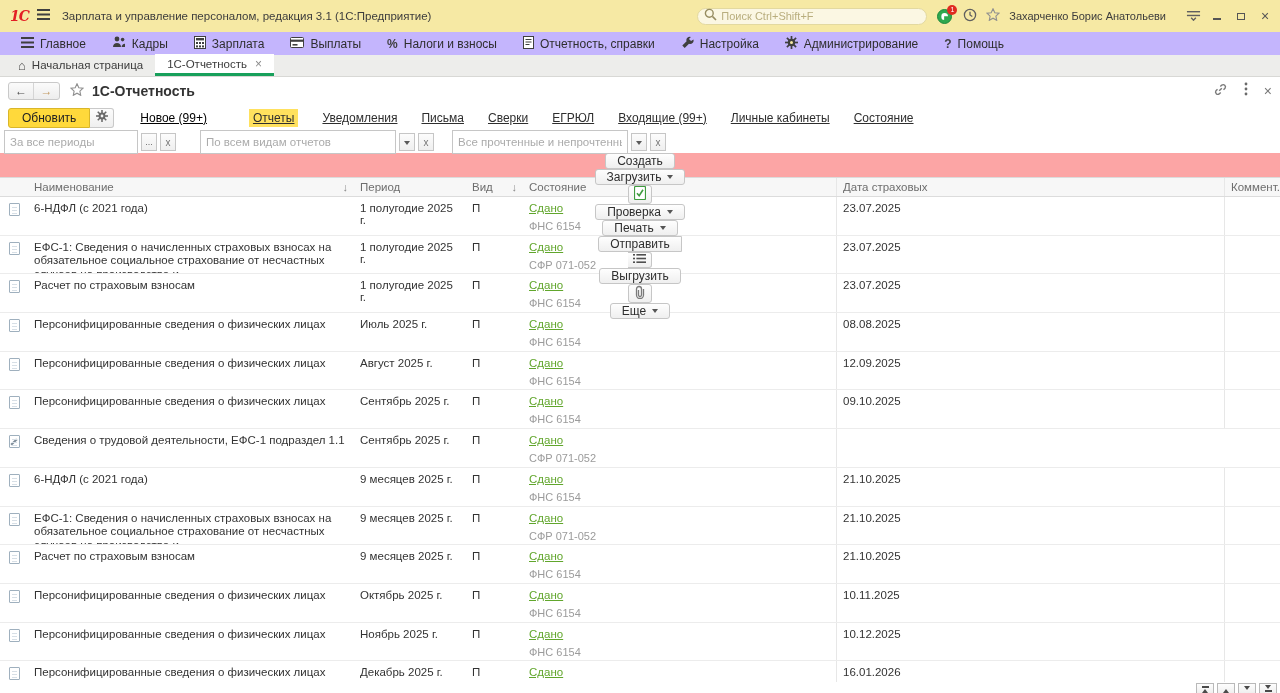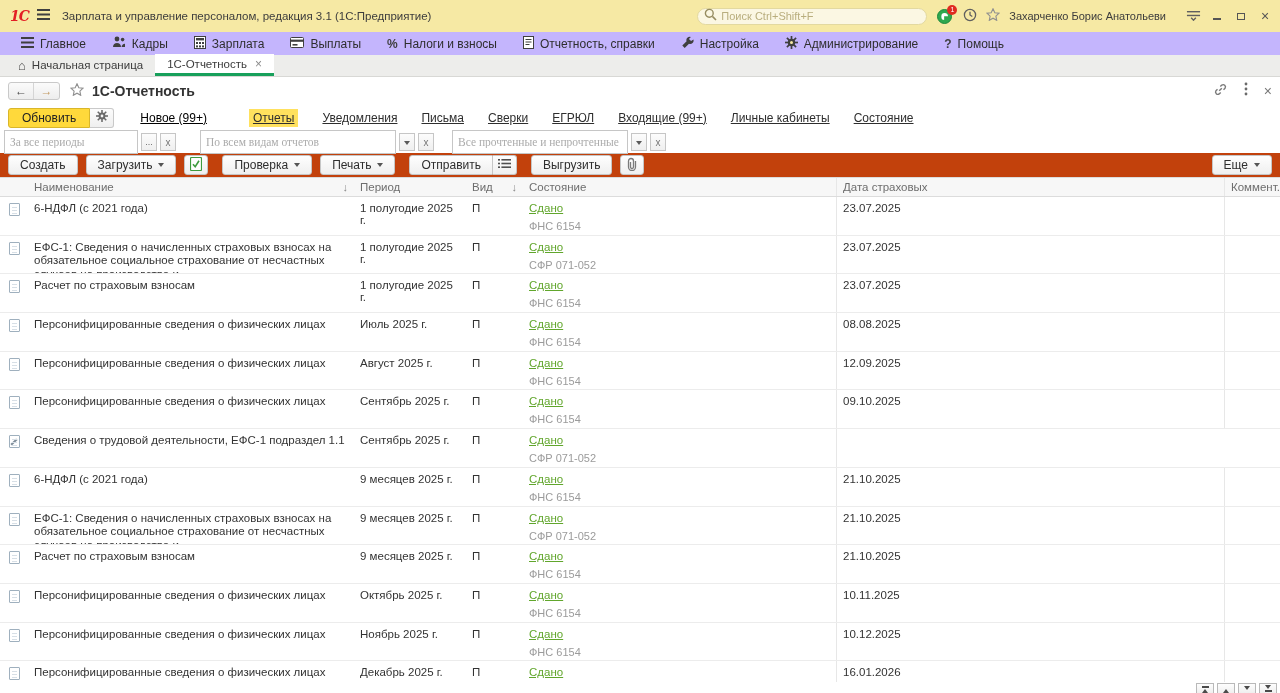--- a/index.html
+++ b/index.html
@@ -58,28 +58,28 @@
   .btn-refresh-gear { width:24px; border:1px solid #C9C9C9; border-left:none; border-radius:0 3px 3px 0; background:linear-gradient(#FCFCFC,#EFEFEF); display:flex; align-items:center; justify-content:center; cursor:pointer; }
   .link-plain { color:#000000; text-decoration:underline; cursor:pointer; white-space:nowrap; }
   .new-link { margin-right:42px; }
   .service-links { display:flex; gap:24px; align-items:center; }
   .service-link { color:#2e2e2e; text-decoration:underline; cursor:pointer; white-space:nowrap; font-size:12px; }
   .service-link.active { background:#FFE15E; padding:2px 4px; }
 
   
   .filter-row { height:22px; display:flex; align-items:center; padding:0 4px; background:#fff; gap:0; }
   .combo { display:flex; align-items:center; }
-  .combo input { height:24px; border:1px solid #C6C6C6; padding:0 5px; font-size:11.5px; color:#444; outline:none; font-family:Liberation Serif, serif; }
+  .combo input { height:24px; border:1px solid #C6C6C6; padding:0 5px; font-size:11.5px; color:#444; outline:none; font-family:Liberation Sans, sans-serif; }
   .combo input::placeholder { color:#ABABAB; }
   .cbtn { width:16px; height:18px; border:1px solid #C6C6C6; background:linear-gradient(#FCFCFC,#EFEFEF); display:flex; align-items:center; justify-content:center; margin-left:3px; cursor:pointer; font-size:9px; color:#666; }
   .caret { width:0; height:0; border:3.5px solid transparent; border-top:4.5px solid #5a5a5a; margin-top:4px; }
   .cx { font-size:10px; color:#777; }
 
   
-  .actions-row { height:24px; display:flex; align-items:center; padding:0 8px; background:#c2410c; }
+  .actions-row { height:24px; display:flex; align-items:center; padding:0 8px; background:#fca5a5;flex-direction:column; }
   .abtn { height:20px; border:1px solid #C6C6C6; border-radius:3px; background:linear-gradient(#FEFEFE,#EFEFEF); display:flex; align-items:center; justify-content:center; padding:0 11px; font-size:12px; color:#2e2e2e; cursor:pointer; white-space:nowrap; }
   .abtn .caret { margin-left:6px; margin-top:3px; border-top-color:#555; }
   .gap { width:8px; } .gap-l { width:14px; }
   .icon-btn { padding:0 5px; }
   .split-left { border-radius:3px 0 0 3px; }
   .split-right { border-radius:0 3px 3px 0; border-left:none; padding:0 5px; }
   .ar-spacer { flex:1; }
 
   
   .grid { display:grid; grid-template-columns:28px 326px 112px 57px 313px 388px 1fr; }

